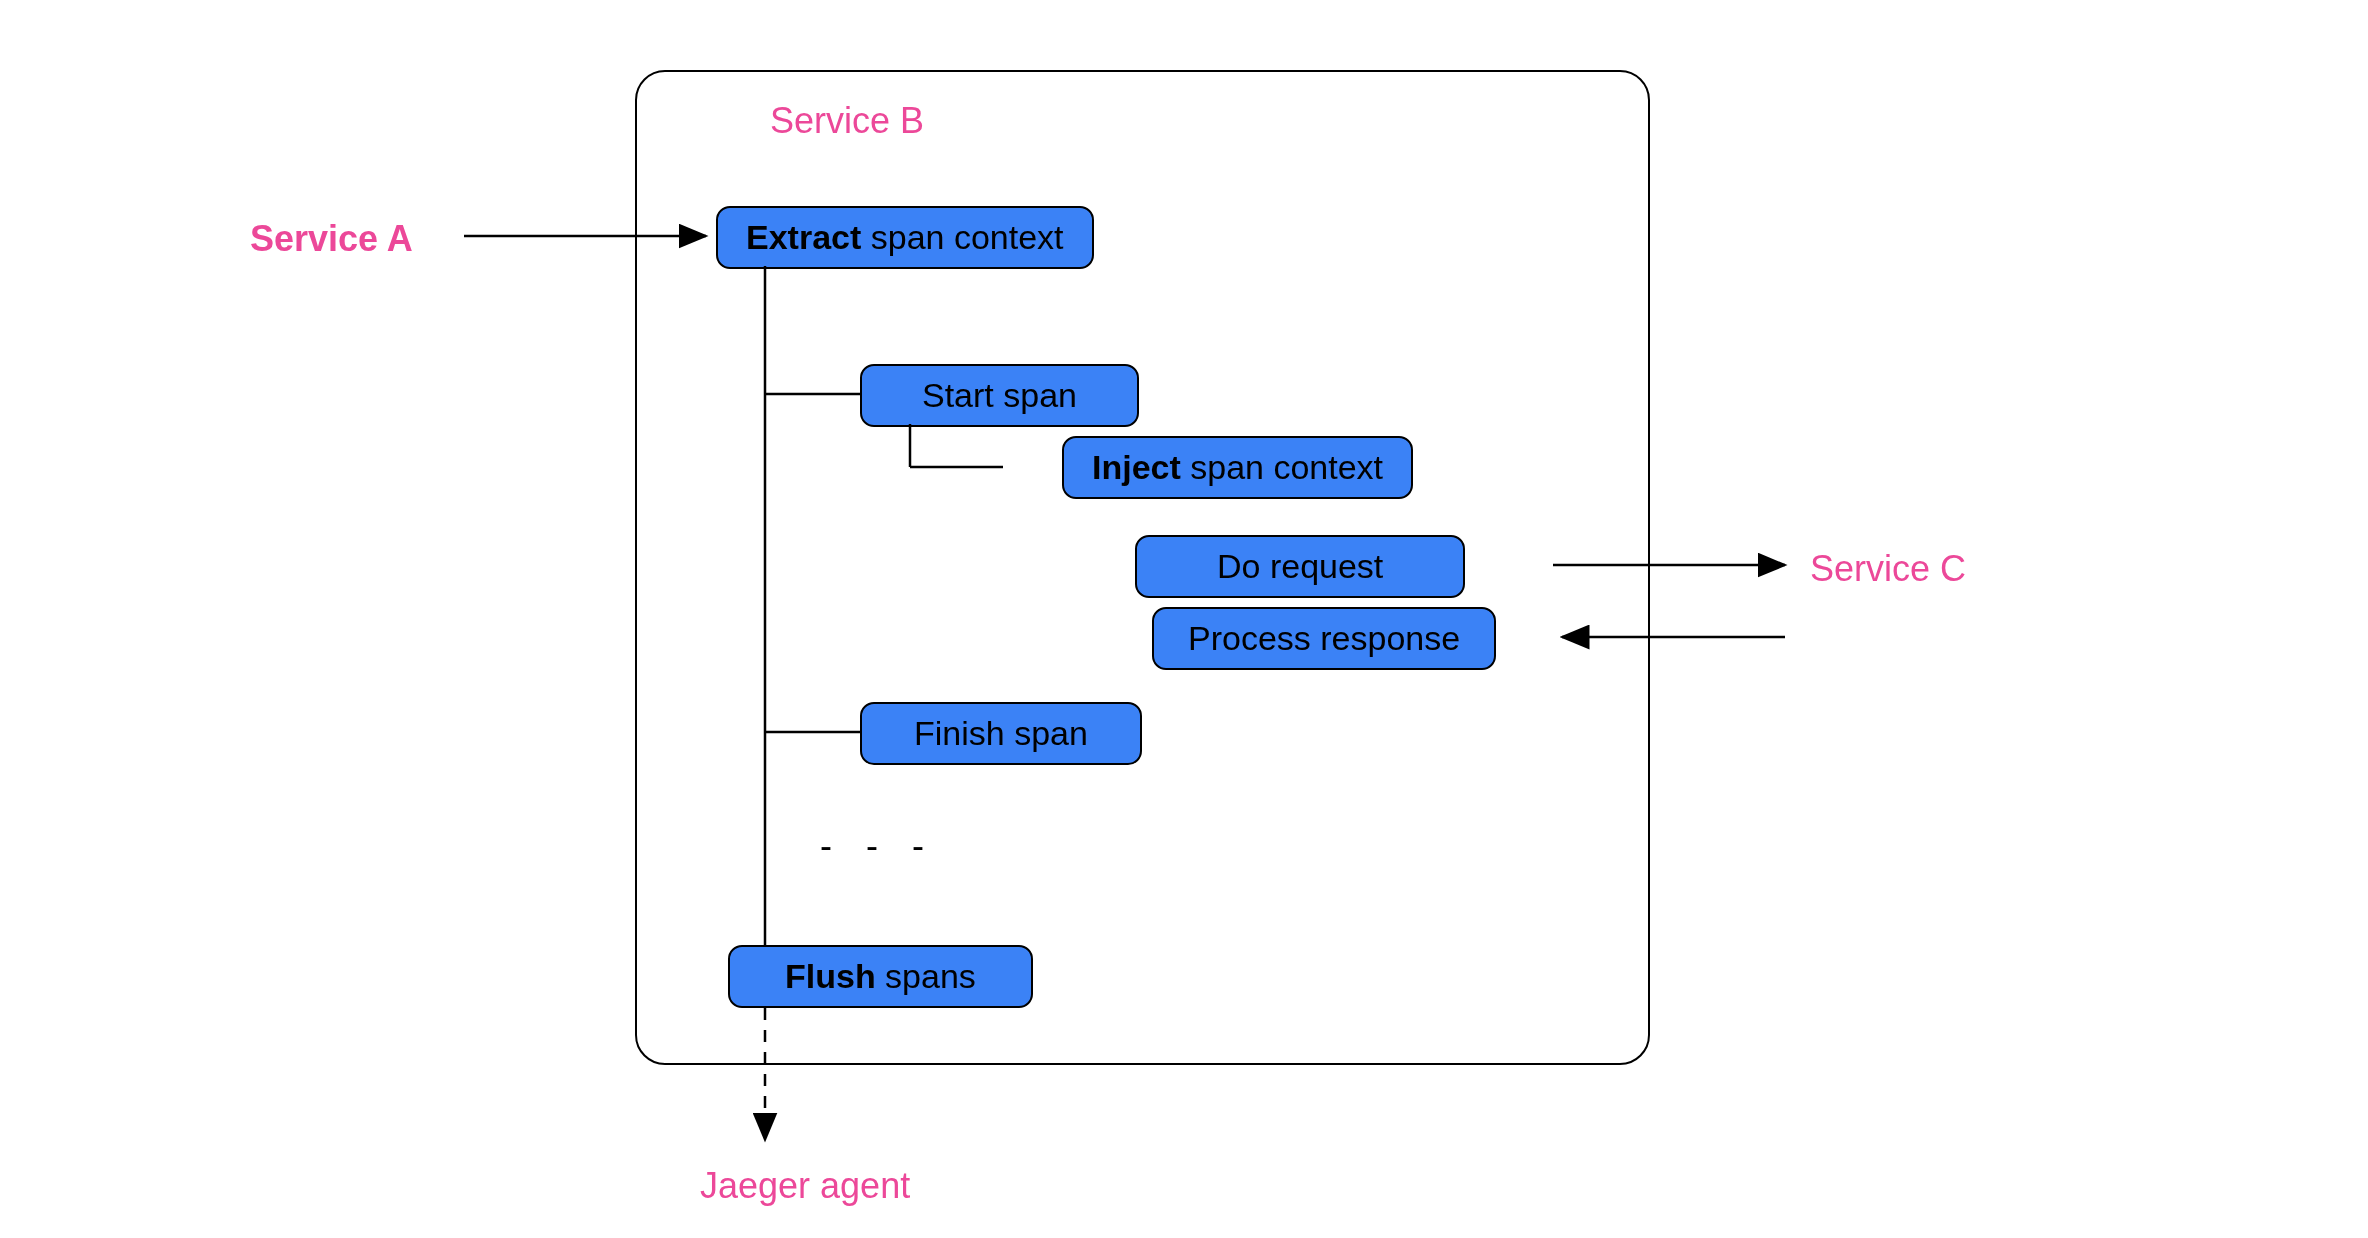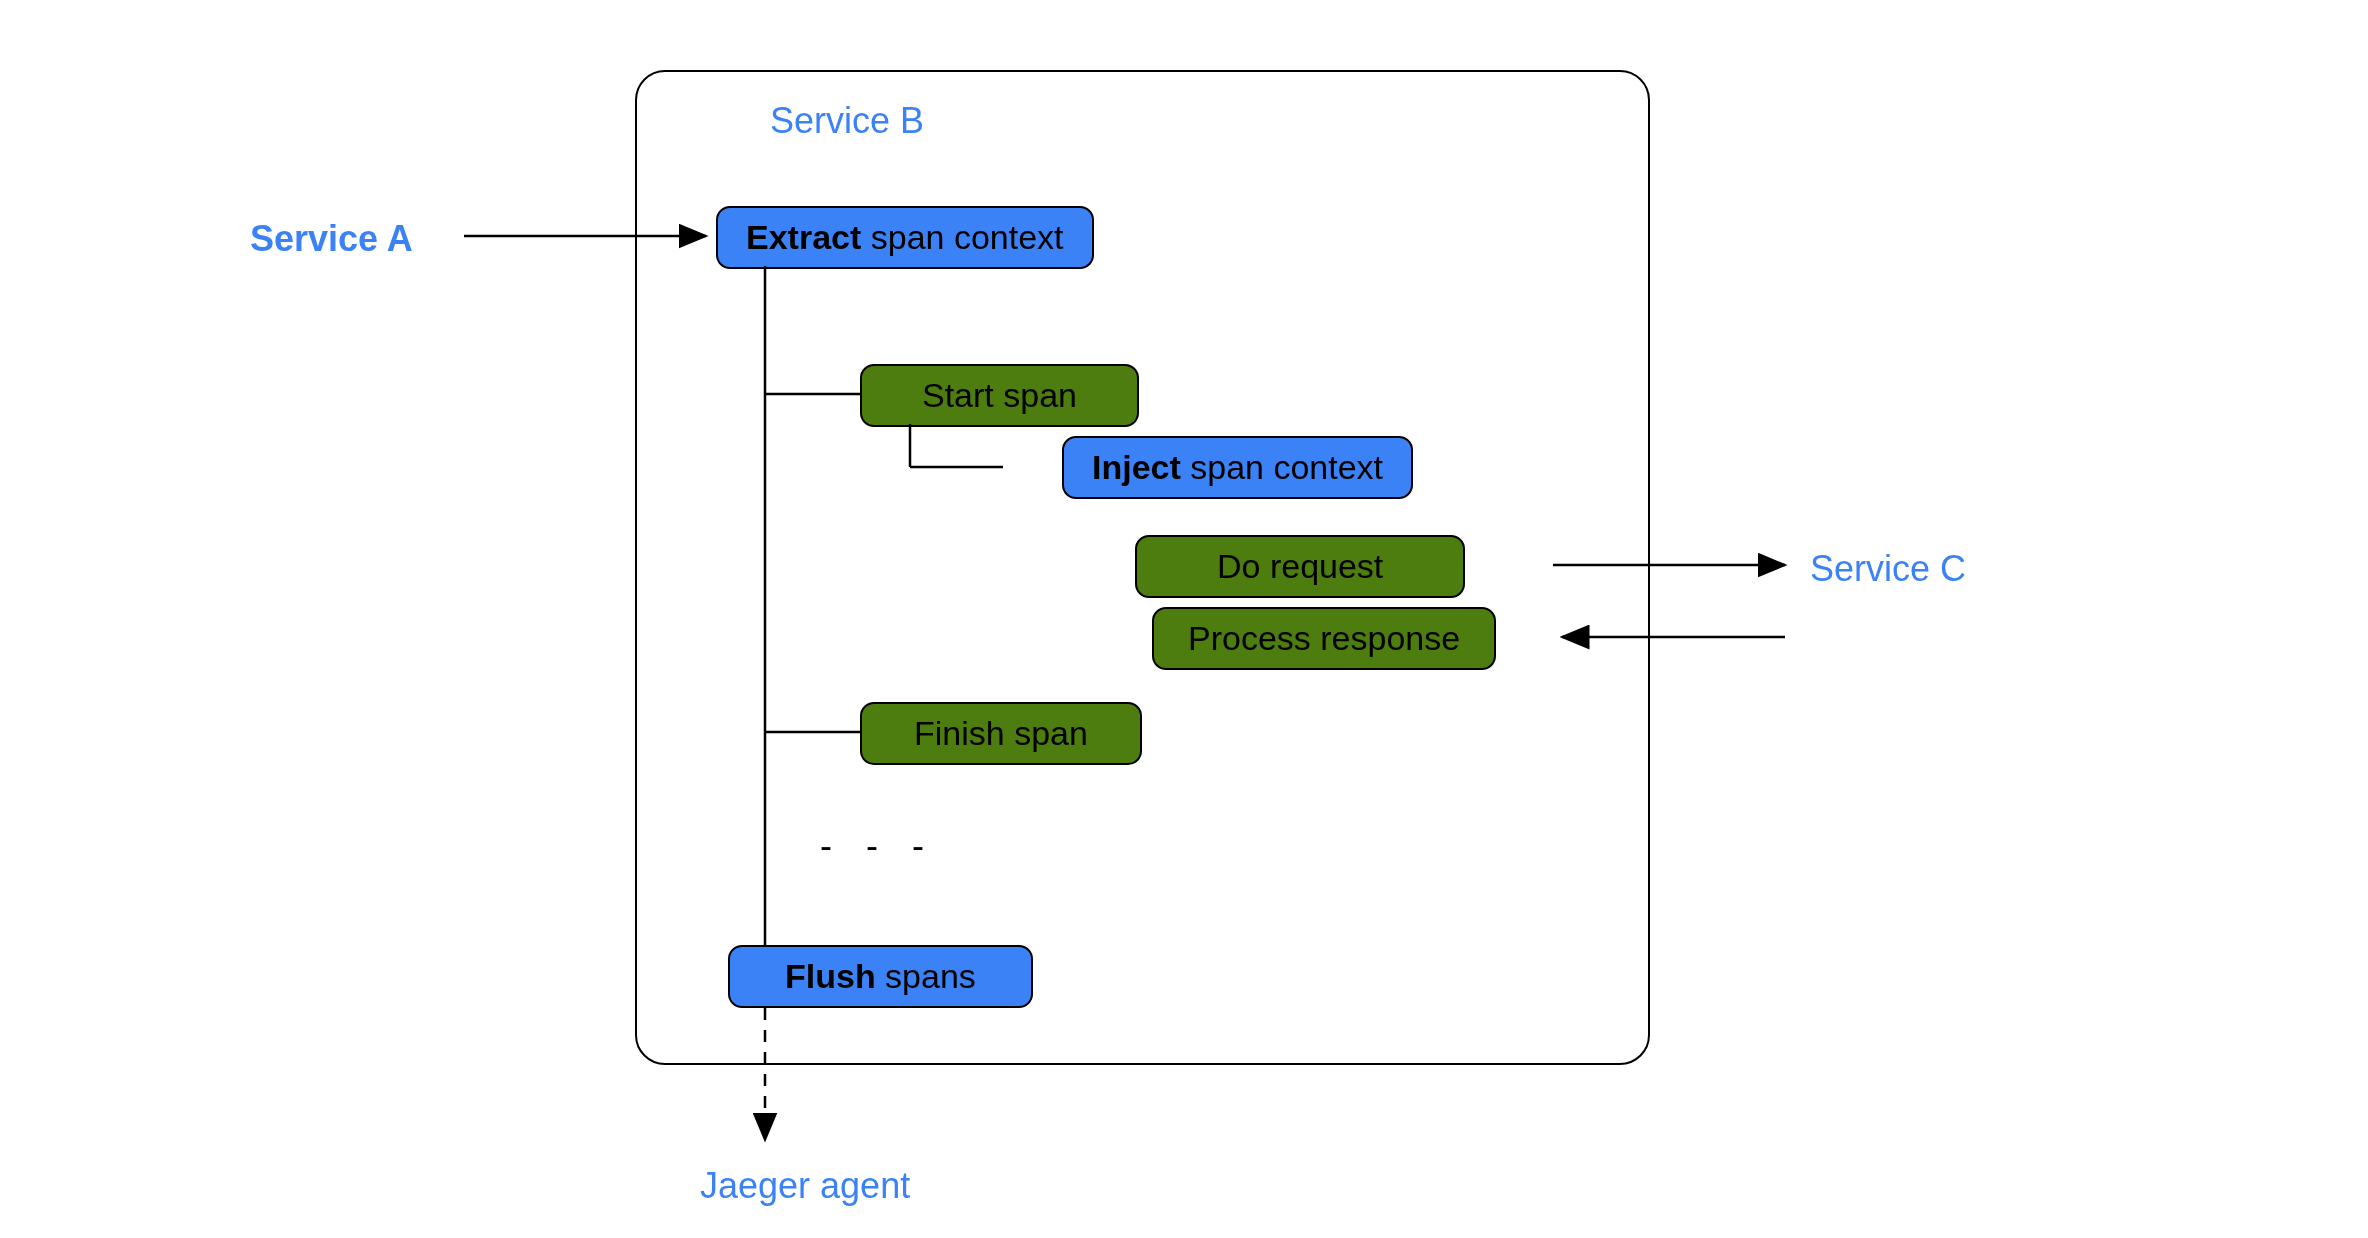--- a/index.html
+++ b/index.html
@@ -13,21 +13,21 @@
     .diagram {
       position: absolute;
       top: 0;
       left: 0;
       width: 100%;
       height: 100%;
     }
     .label {
       position: absolute;
       font-size: 36px;
-      color: #3b82f6;
+      color: #ec4899;
     }
     .service-a-label {
       top: 218px;
       left: 250px;
       font-weight: bold;
     }
     .service-b-label {
       top: 100px;
       left: 770px;
     }
@@ -55,21 +55,21 @@
       border: 2.5px solid #000;
       border-radius: 30px;
     }
     .pill {
       position: absolute;
       border: 2px solid #000;
       border-radius: 14px;
       padding: 10px 28px;
       font-size: 34px;
       color: #000;
-      background: #4d7c0f;
+      background: #3b82f6;
       white-space: nowrap;
     }
     .pill.highlighted {
       background: #3b82f6;
     }
     .pill .bold-part {
       font-weight: bold;
     }
     .extract-pill { top: 206px; left: 716px; }
     .start-span-pill { top: 364px; left: 860px; padding: 10px 60px; }

